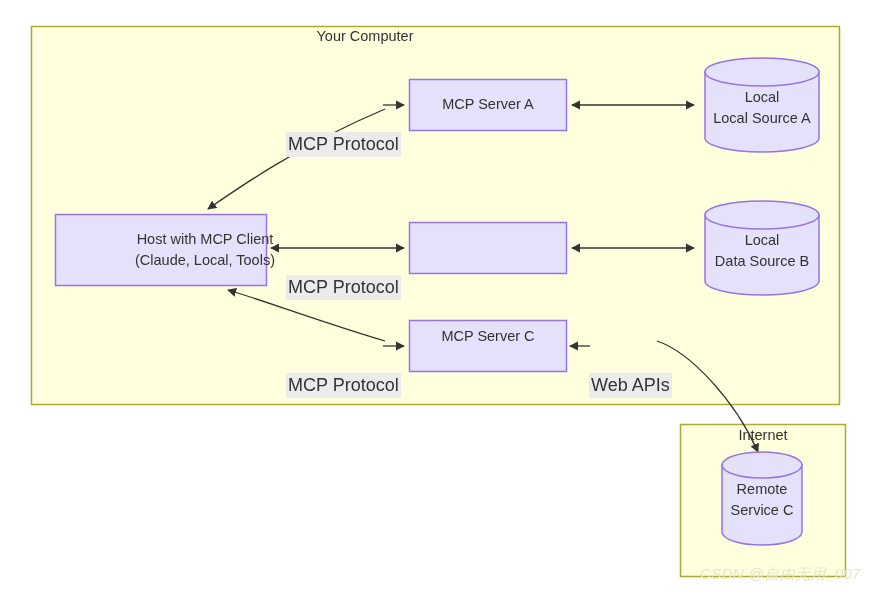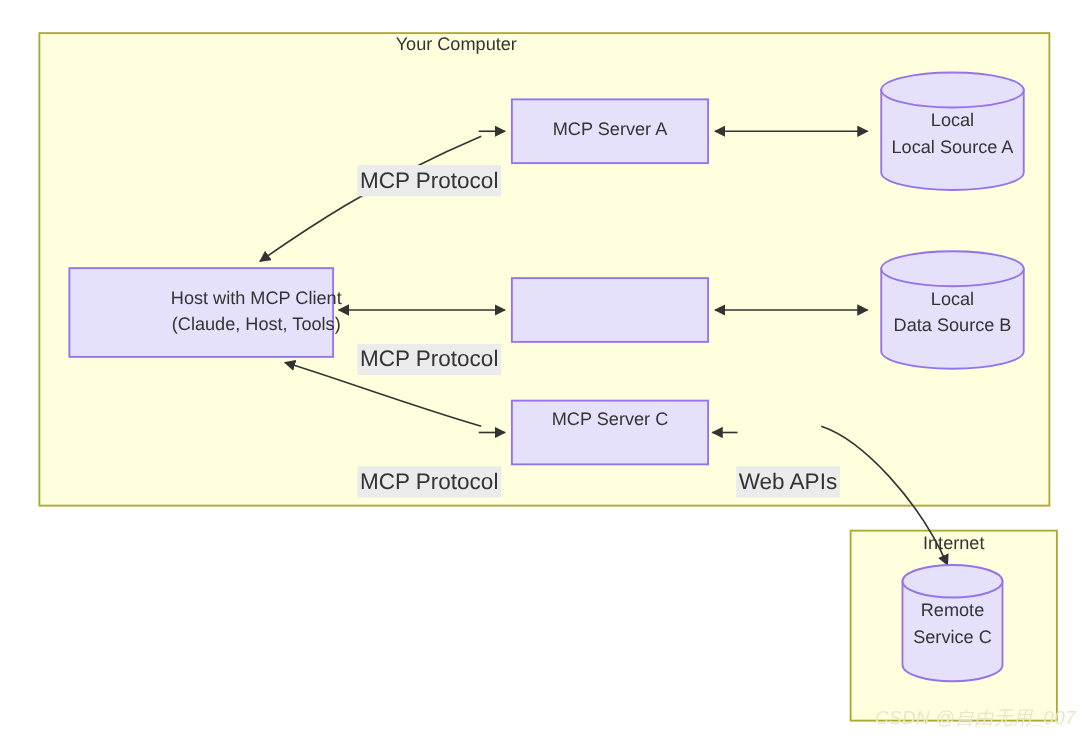--- a/index.html
+++ b/index.html
@@ -123,21 +123,21 @@
       <ellipse cx="762" cy="465" rx="40" ry="13" fill="#e6e1fb" stroke="#9673e6" stroke-width="1.5"></ellipse>
     </g>
   </svg>
 
   <div class="group-title" style="left:31px; top:28px; width:668px;">Your Computer</div>
 
   <div class="group-title" style="left:680px; top:427px; width:166px;">Internet</div>
 
   <div class="node-text" style="left:56px; top:215px; width:210px; height:70px;margin-left:44px;">
     <span>Host with MCP Client</span>
-    <span>(Claude, Host, Tools)</span>
+    <span>(Claude, Local, Tools)</span>
   </div>
 
   <div class="node-text" style="left:410px; top:80px; width:156px; height:50px;">
     <span>MCP Server A</span>
   </div>
 
 
   <div class="node-text" style="left:410px; top:321px; width:156px; height:32px;">
     <span>MCP Server C</span>
   </div>

